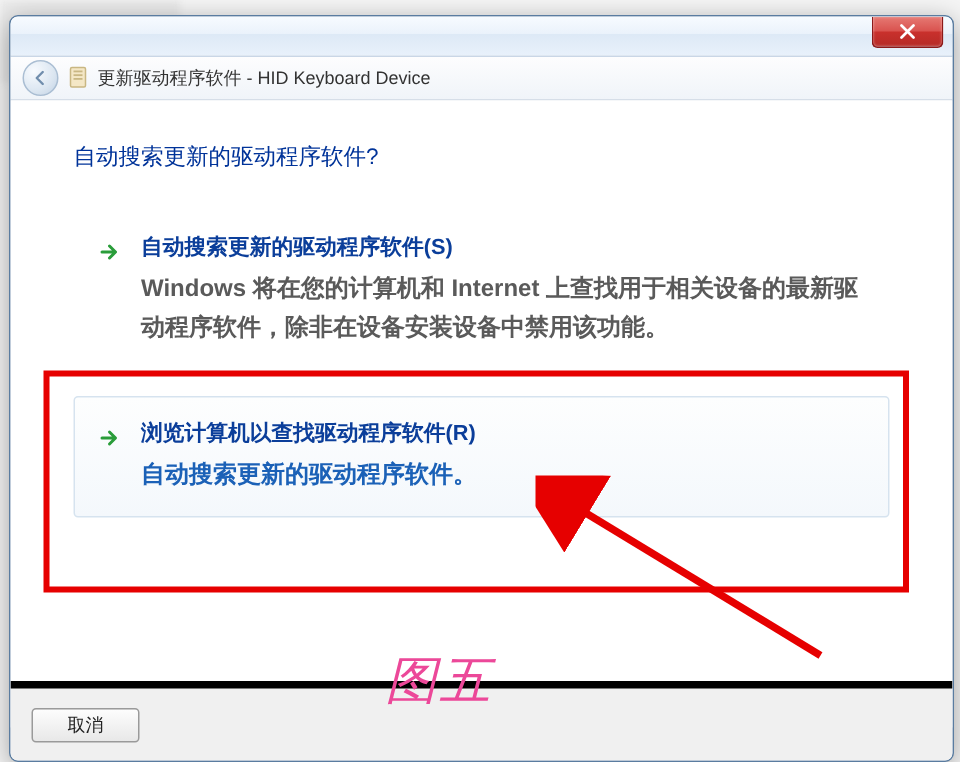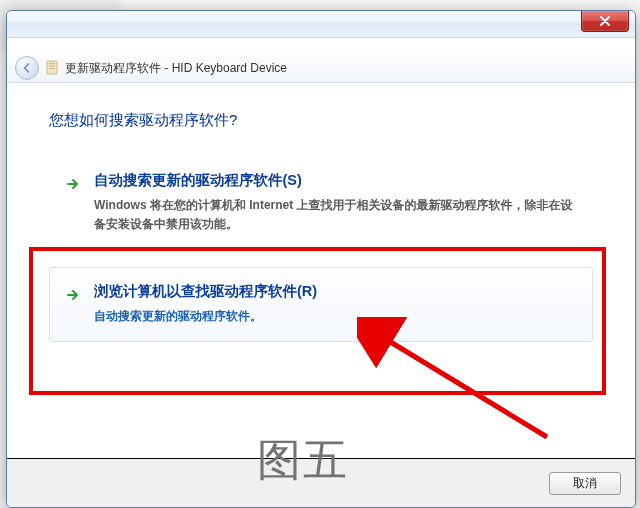--- a/index.html
+++ b/index.html
@@ -66,21 +66,20 @@
   .navbar {
     height: 28px;
     background: linear-gradient(to bottom, #fdfdfe, #f0f4f9);
     border-bottom: 1px solid #d6dee8;
     display: flex;
     align-items: center;
     padding: 0 8px;
     gap: 6px;
     font-size: 12px;
     color: #3a3a3a;
-    margin-top: 16px;
   }
   .nav-back {
     width: 22px; height: 22px;
     border-radius: 50%;
     background: radial-gradient(circle at 30% 30%, #f8fbff, #d8e4f0 60%, #b9cce0);
     border: 1px solid #9db4cc;
     display: flex;
     align-items: center;
     justify-content: center;
     color: #5a7ca0;
@@ -127,21 +126,21 @@
     align-items: center;
     justify-content: center;
   }
   .opt-arrow svg { width: 16px; height: 16px; }
   .opt-title {
     font-size: 14.5px;
     color: #0b3e9a;
     margin-bottom: 6px;
   }
   .opt-desc {
-    font-size: 12px;
+    font-size: 16px;
     color: #5a5a5a;
     line-height: 1.6;
   }
   .option.hover .opt-desc { color: #1b61b7; }
   .red-box {
     position: absolute;
     left: 22px;
     top: 236px;
     width: 569px;
     height: 140px;
@@ -153,37 +152,37 @@
     left: 350px;
     top: 306px;
     width: 220px;
     height: 140px;
     pointer-events: none;
   }
   .caption {
     position: absolute;
     left: 250px;
     top: 420px;
-    font-size: 44px;
+    font-size: 34px;
     font-family: "SimSun", serif;
-    color: #737373;
+    color: #ec4899;
     font-weight: 400;
     letter-spacing: 2px;
+    font-style: italic;
   }
   .footer {
     position: absolute;
     bottom: 0;
     left: 0;
     right: 0;
     height: 48px;
     background: #f0f0f0;
-    border-top: 1px solid #000000;
-    display: flex;
-    align-items: center;
-    justify-content: flex-end;
+    border-top: 5px solid #000000;
+    display: flex;
+    align-items: center;
     padding: 0 14px;
   }
   .btn {
     min-width: 72px;
     height: 23px;
     background: linear-gradient(to bottom, #fdfdfd, #e8e8e8);
     border: 1px solid #9a9a9a;
     border-radius: 3px;
     font-size: 12px;
     color: #222;
@@ -220,21 +219,21 @@
         <rect x="4" y="3" width="6" height="1.2" fill="#c9b783"></rect>
         <rect x="4" y="5.5" width="6" height="1.2" fill="#c9b783"></rect>
         <rect x="4" y="8" width="6" height="1.2" fill="#c9b783"></rect>
       </svg>
     </span>
     <span class="navbar-text">更新驱动程序软件 - HID Keyboard Device</span>
   </div>
 
   <div class="content">
 
-    <div class="heading">您想如何搜索驱动程序软件?</div>
+    <div class="heading">自动搜索更新的驱动程序软件?</div>
 
     <div class="option">
       <span class="opt-arrow">
         <svg viewBox="0 0 16 16">
           <path d="M3 8 L11 8 M8 4 L12 8 L8 12" stroke="#2a9d3a" stroke-width="2" fill="none" stroke-linecap="round" stroke-linejoin="round"></path>
         </svg>
       </span>
       <div class="opt-title">自动搜索更新的驱动程序软件(S)</div>
       <div class="opt-desc">Windows 将在您的计算机和 Internet 上查找用于相关设备的最新驱动程序软件，除非在设备安装设备中禁用该功能。</div>
     </div>

